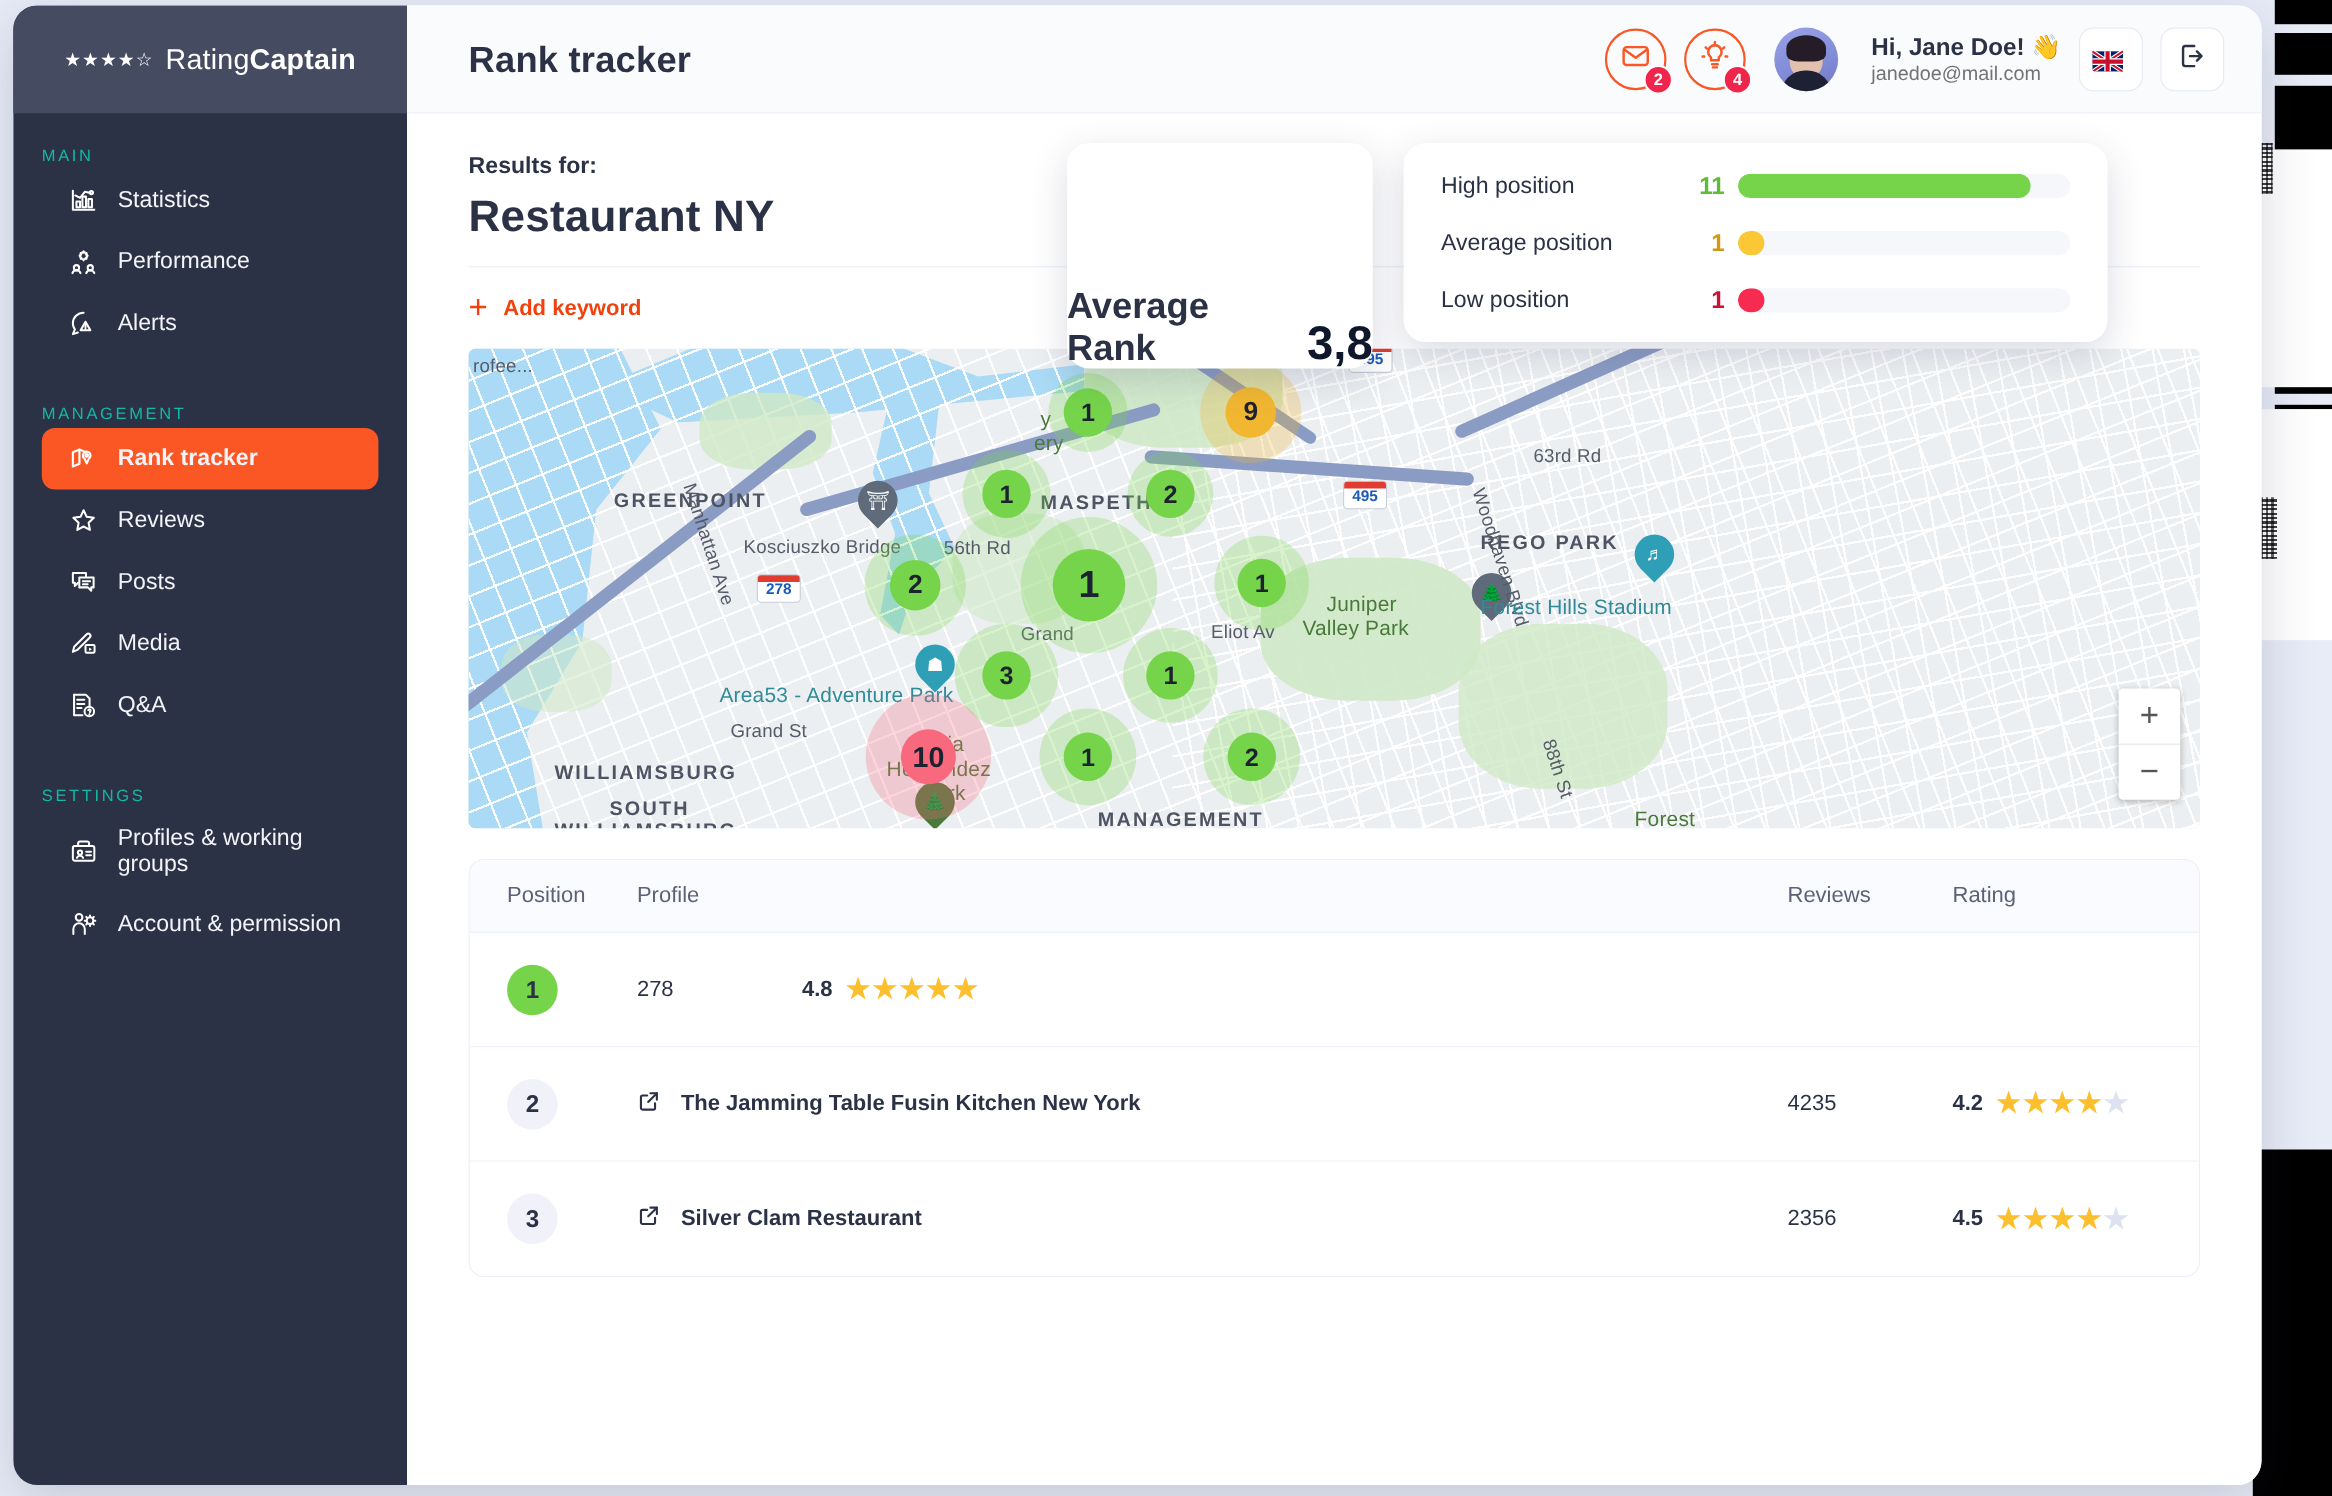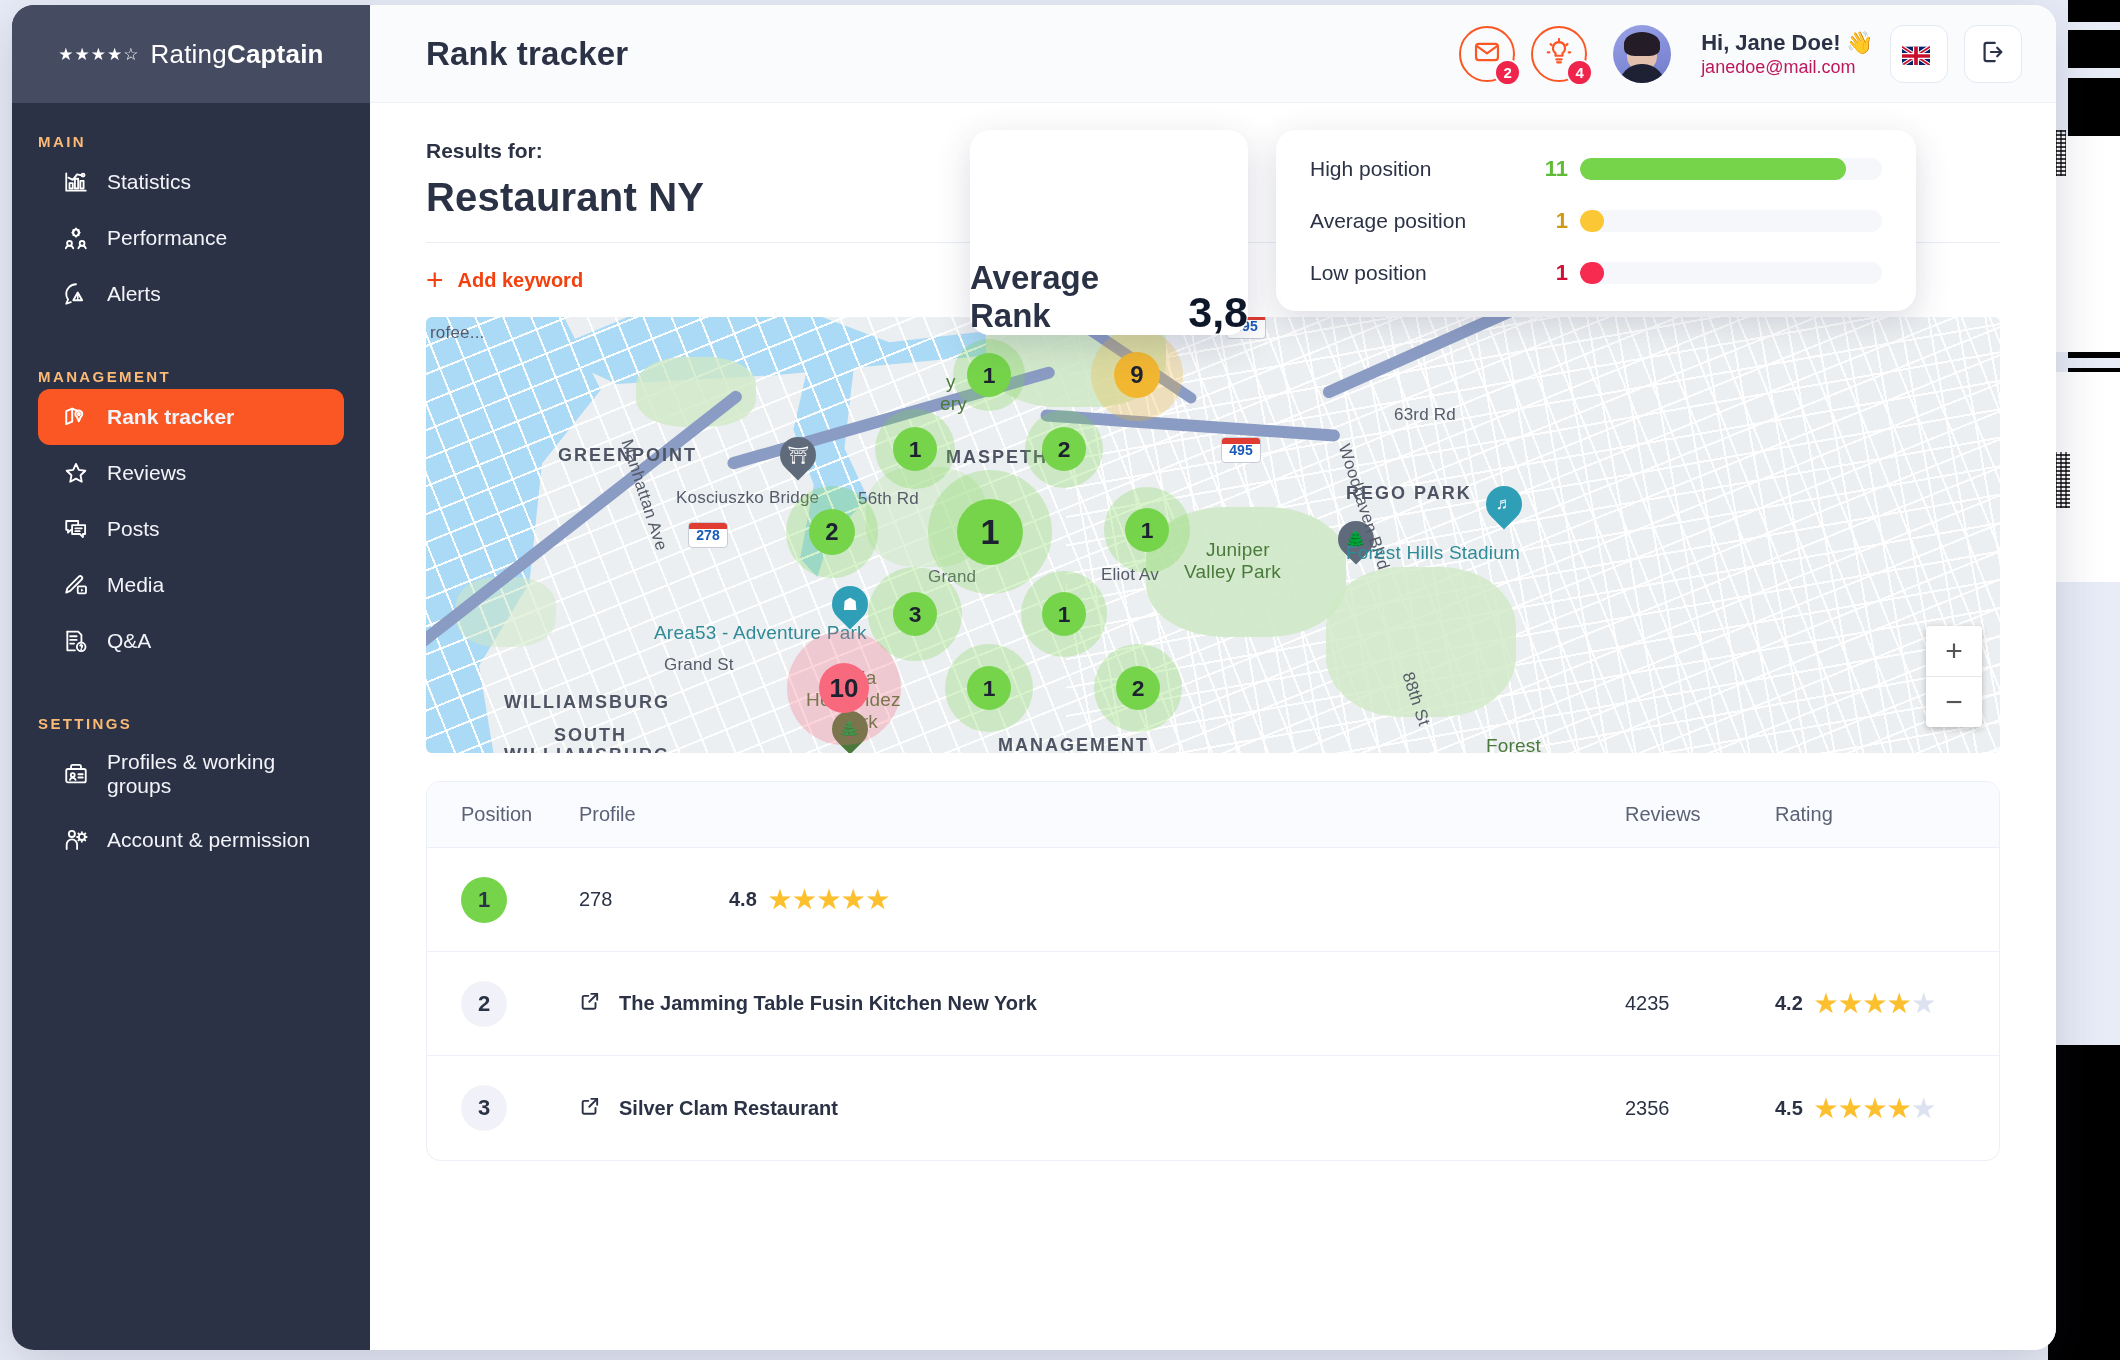--- a/index.html
+++ b/index.html
@@ -52,21 +52,21 @@
     height: 98px; flex: 0 0 98px;
     background: #454b60;
     display: flex; align-items: center; justify-content: center;
     color: #fff;
   }
   .brand .stars { letter-spacing: 1px; font-size: 17px; margin-right: 11px; }
   .brand .bname { font-size: 26px; letter-spacing: .2px; }
   .brand .bname b { font-weight: 700; }
   .brand .bname span { font-weight: 300; }
 
-  .navsection { color: #fdba74; font-size: 15px; font-weight: 700;
+  .navsection { color: #14b8a6; font-size: 15px; font-weight: 400;
     letter-spacing: 2.4px; padding: 0 0 0 26px; }
   .sec-main { margin-top: 30px; }
   .sec-mgmt { margin-top: 46px; }
   .sec-set  { margin-top: 46px; }
 
   .navlist { list-style: none; margin-top: 4px; }
   .navitem {
     display: flex; align-items: center; gap: 17px;
     margin: 0 26px; padding: 14px 0 14px 24px;
     color: #f2f4f9; font-size: 21px; border-radius: 12px;
@@ -104,21 +104,21 @@
             background: linear-gradient(160deg,#9aa3e8,#6f79c9); position: relative;
             flex: 0 0 58px; margin-left: 10px;}
   .avatar .face { position:absolute; left:50%; top:14px; transform:translateX(-50%);
     width:30px; height:32px; border-radius:50% 50% 46% 46%; background:#e3c0ad; }
   .avatar .hair { position:absolute; left:50%; top:7px; transform:translateX(-50%);
     width:36px; height:24px; border-radius:50% 50% 30% 30%; background:#241c26; }
   .avatar .body { position:absolute; left:50%; bottom:-3px; transform:translateX(-50%);
     width:46px; height:22px; border-radius:22px 22px 0 0; background:#1d2133; }
   .userblock { margin-left: 14px; line-height: 1.25; }
   .uname { font-size: 22px; font-weight: 700; color: #2b3245; white-space: nowrap; }
-  .umail { font-size: 18px; color: #be185d; }
+  .umail { font-size: 18px; color: #737373; }
   .sqbtn {
     width: 58px; height: 58px; border-radius: 13px;
     border: 1px solid #e4e9f4; background: #fff;
     display: flex; align-items: center; justify-content: center;
   }
   .sqbtn svg { width: 28px; height: 28px; }
   .flag { width: 34px; height: 23px; border-radius: 3px; overflow: hidden; }
 
   
   .content { flex: 1; padding: 36px 56px 0 56px; position: relative; min-height:0; }

